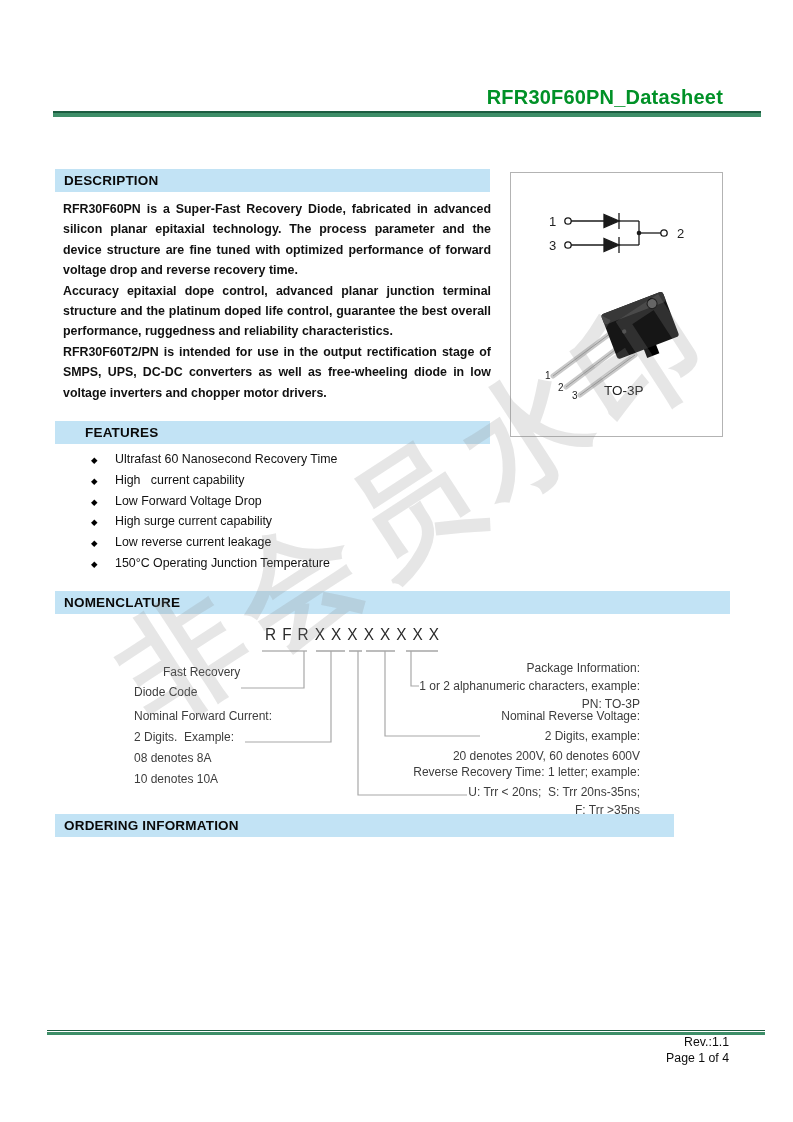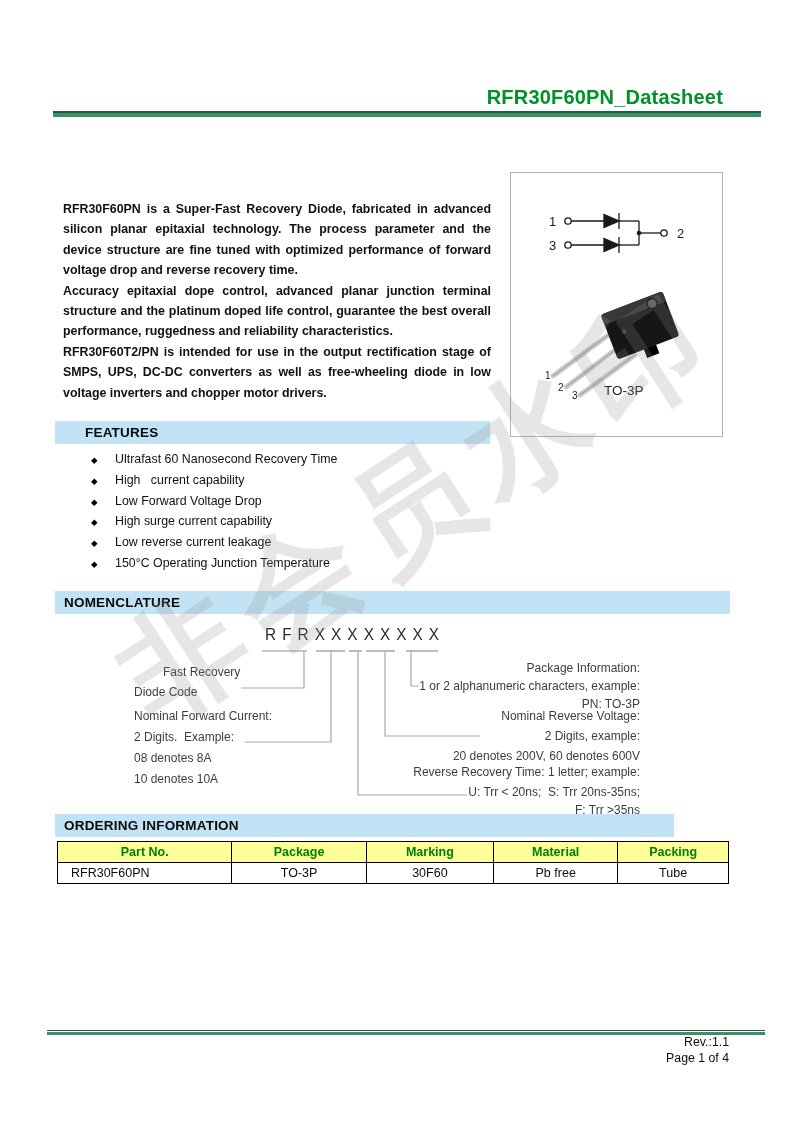--- a/index.html
+++ b/index.html
@@ -56,20 +56,21 @@
   }
 </style>
 </head>
 <body>
 
 <div class="page">
 
   <div class="abs doc-title">RFR30F60PN_Datasheet</div>
   <div class="abs header-rule"></div>
 
+  <div class="abs bar bar-desc">DESCRIPTION</div>
   <div class="abs desc">
     <p>RFR30F60PN is a Super-Fast Recovery Diode, fabricated in advanced silicon planar epitaxial technology. The process parameter and the device structure are fine tuned with optimized performance of forward voltage drop and reverse recovery time.</p>
     <p>Accuracy epitaxial dope control, advanced planar junction terminal structure and the platinum doped life control, guarantee the best overall performance, ruggedness and reliability characteristics.</p>
     <p>RFR30F60T2/PN is intended for use in the output rectification stage of SMPS, UPS, DC-DC converters as well as free-wheeling diode in low voltage inverters and chopper motor drivers.</p>
   </div>
 
   <div class="abs pkg-box">
     <svg class="pkg-svg" width="211" height="263" viewBox="0 0 211 263">
 
       <g stroke="#1a1a1a" stroke-width="1.3" fill="none">
@@ -188,38 +189,20 @@
     </g>
 
     <g text-anchor="end">
       <text x="585" y="162">Reverse Recovery Time: 1 letter; example:</text>
       <text x="585" y="182">U: Trr &lt; 20ns;  S: Trr 20ns-35ns;</text>
       <text x="585" y="200">F: Trr &gt;35ns</text>
     </g>
   </svg>
 
   <div class="abs bar bar-ord">ORDERING INFORMATION</div>
-  <table class="abs ord-table">
-    <tbody>
-        <tr class="hdr">
-      <th style="width:26%">Part No.</th>
-      <th style="width:20%">Package</th>
-      <th style="width:19%">Marking</th>
-      <th style="width:18.5%">Material</th>
-      <th style="width:16.5%">Packing</th>
-    </tr>
-    <tr class="data">
-      <td>RFR30F60PN</td>
-      <td>TO-3P</td>
-      <td>30F60</td>
-      <td>Pb free</td>
-      <td>Tube</td>
-    </tr>
-  </tbody>
-    </table>
 
   <div class="abs footer-rule"></div>
   <div class="abs footer-right">
     <div>Rev.:1.1</div>
     <div>Page 1 of 4</div>
   </div>
 
   <div class="abs watermark">非会员水印</div>
 
 </div>

